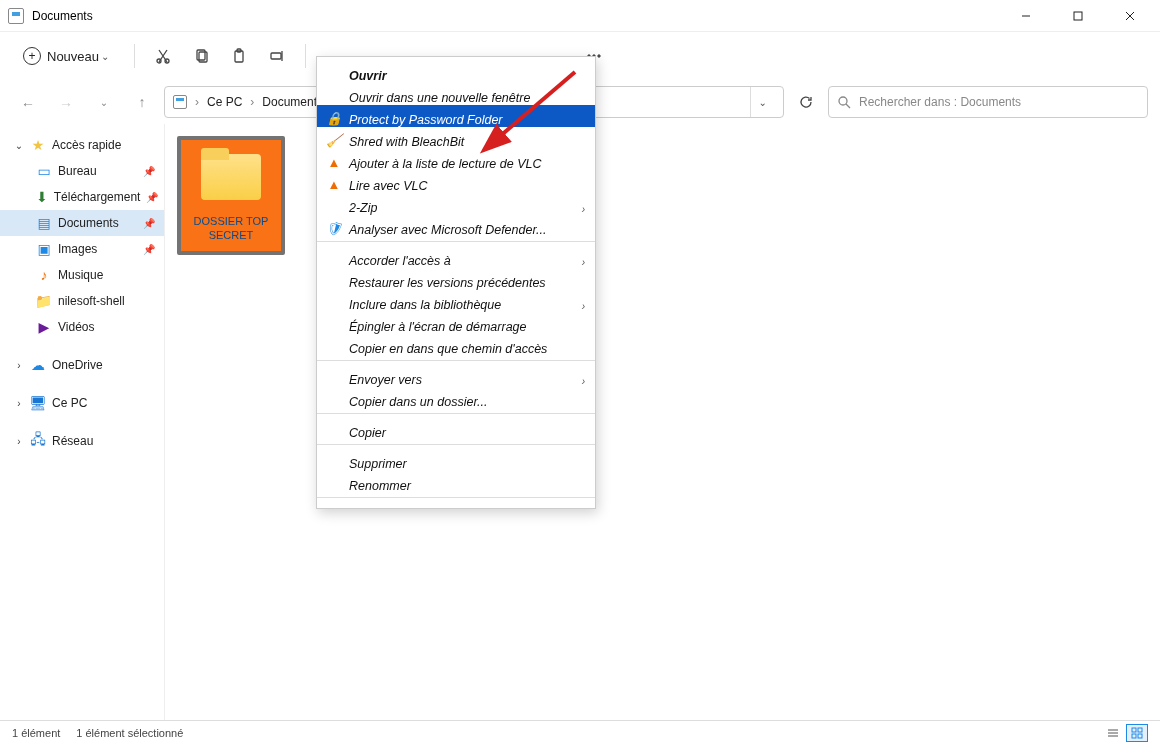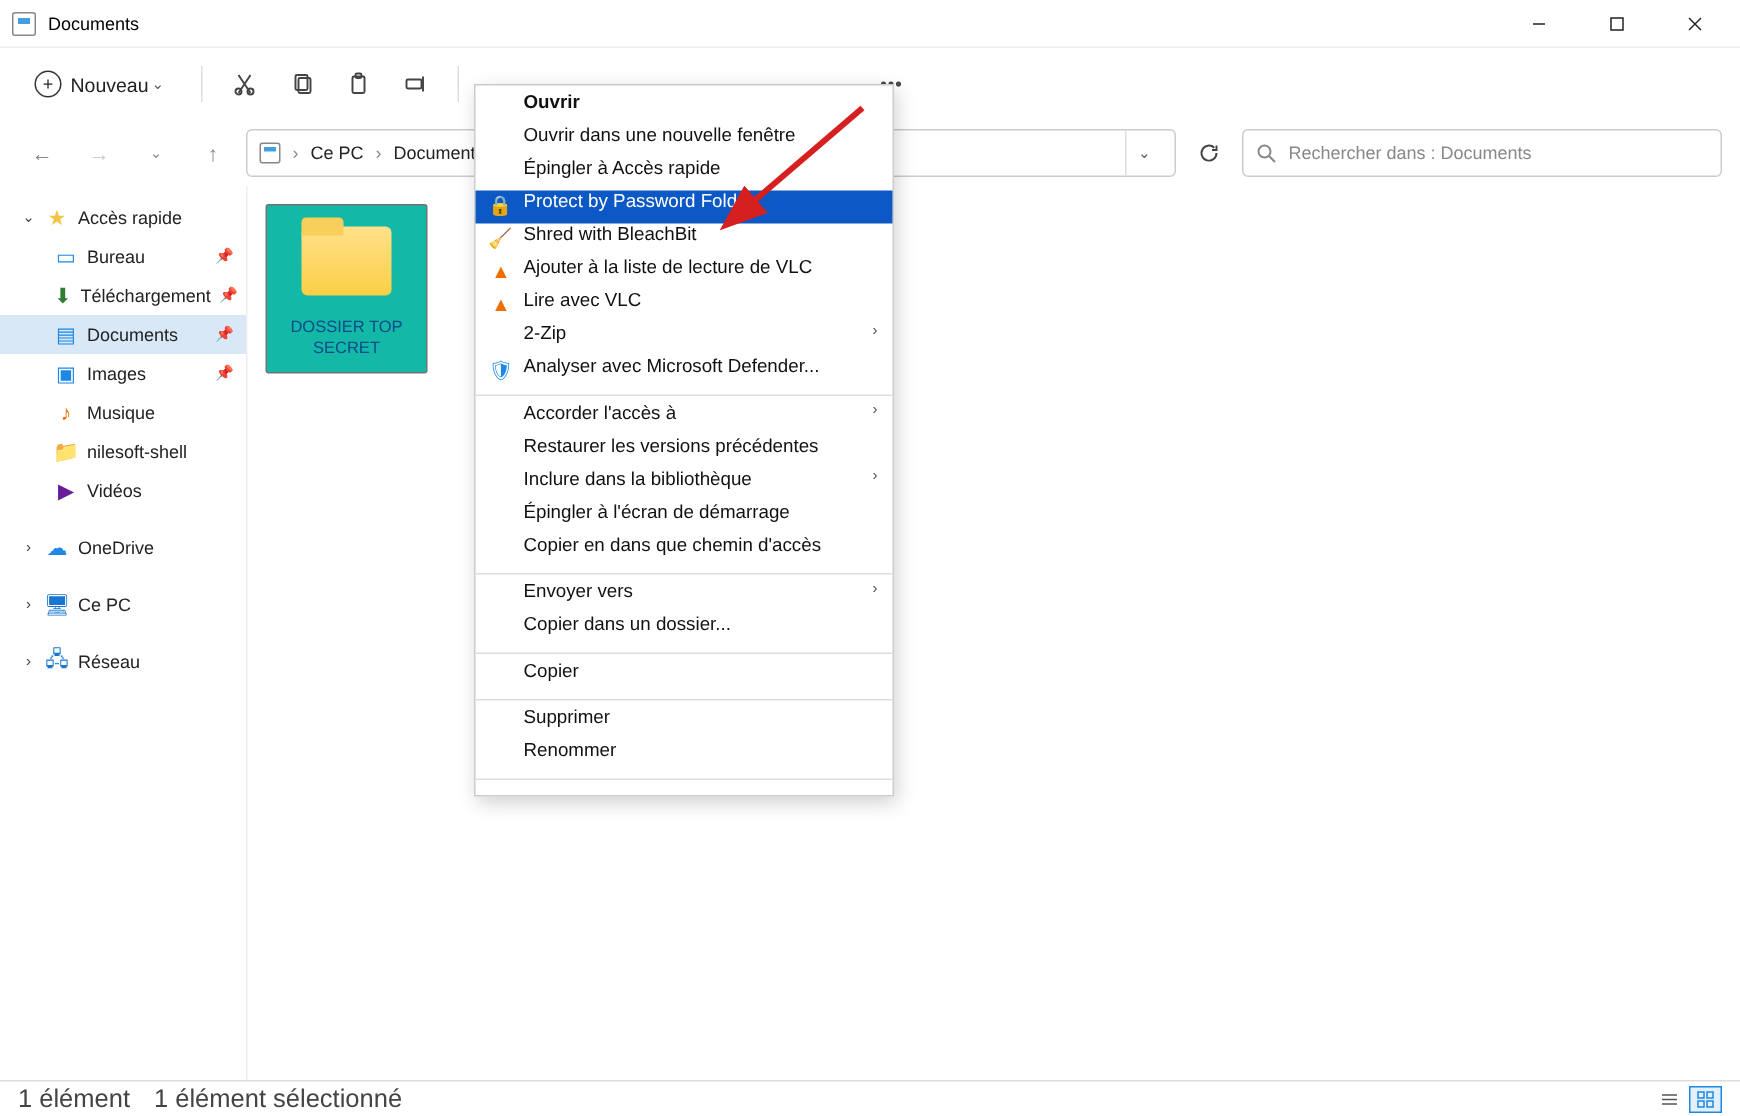--- a/index.html
+++ b/index.html
@@ -47,41 +47,41 @@
   .tree-item.section { margin-top:12px; }
   .star { color:#f3c442; }
   .folder-y { color:#f3c442; }
   .blue { color:#1e88e5; }
   .green { color:#2e7d32; }
   .pc { color:#1976d2; }
   .orange { color:#ef6c00; }
   .purple { color:#6a1b9a; }
 
   .content { flex:1; padding:12px; }
-  .item-tile { width:108px; text-align:center; padding:8px; border:1px solid #737373; background:#14b8a6; border-radius:2px; }
+  .item-tile { width:108px; text-align:center; padding:8px; border:4px solid #737373; background:#f97316; border-radius:2px; }
   .item-tile .fold { width:72px; height:58px; margin:0 auto 8px; position:relative; }
   .item-tile .fold::before { content:""; position:absolute; top:6px; left:6px; width:60px; height:46px; background:linear-gradient(#ffe18a,#facf46); border-radius:4px; }
   .item-tile .fold::after { content:""; position:absolute; top:0; left:6px; width:28px; height:12px; background:#f7cf5a; border-radius:3px 3px 0 0; }
   .item-tile .lbl { font-size:11px; color:#0a4b8c; line-height:1.3; }
 
   
   .ctx { position:absolute; top:56px; left:316px; width:280px; background:#fff; border:1px solid #ccc; box-shadow:2px 4px 12px rgba(0,0,0,0.18); padding:4px 0 6px; font-size:12.5px; }
-  .ctx .m { display:flex; align-items:flex-start; height:22px; padding:0 10px 0 8px; gap:6px; color:#111; }
+  .ctx .m { display:flex; align-items:flex-end; height:22px; padding:0 10px 0 8px; gap:6px; color:#111;font-style:italic; }
   .ctx .m .ic { width:18px; height:18px; display:flex; align-items:center; justify-content:center; font-size:13px; }
   .ctx .m .ar { margin-left:auto; font-size:10px; color:#555; }
   .ctx .m.bold { font-weight:600; }
   .ctx .m.hl { background:#0c59c6; color:#fff; }
   .ctx .m.hl .ic { color:#fff; }
   .ctx hr { border:none; border-top:1px solid #ddd; margin:4px 0; }
 
   
   .arrow { position:absolute; top:66px; left:480px; pointer-events:none; }
 
   
-  .status { position:absolute; bottom:0; left:0; right:0; height:24px; border-top:1px solid #ddd; display:flex; align-items:center; padding:0 12px; font-size:17px; color:#444; gap:16px; }
+  .status { position:absolute; bottom:0; left:0; right:0; height:24px; border-top:1px solid #ddd; display:flex; align-items:center; padding:0 12px; font-size:11px; color:#444; gap:16px; }
   .status .views { margin-left:auto; display:flex; gap:2px; }
   .status .vbtn { width:22px; height:18px; border:1px solid transparent; display:flex; align-items:center; justify-content:center; }
   .status .vbtn.sel { border-color:#1e88e5; background:#e3f0fb; }
 </style>
 </head>
 <body>
 
 <div class="titlebar">
   <span class="app-icon"></span>
   <span class="title">Documents</span>
@@ -242,24 +242,20 @@
 
 <div class="ctx">
   <div class="m bold">
       <span class="ic"></span>
       <span>Ouvrir</span>
     </div>
   <div class="m">
       <span class="ic"></span>
       <span>Ouvrir dans une nouvelle fenêtre</span>
     </div>
-  <div class="m">
-      <span class="ic"></span>
-      <span>Épingler à Accès rapide</span>
-    </div>
   <div class="m hl">
       <span class="ic">🔒</span>
       <span>Protect by Password Folder</span>
     </div>
   <div class="m">
       <span class="ic">🧹</span>
       <span>Shred with BleachBit</span>
     </div>
   <div class="m">
       <span class="ic orange">▲</span>

